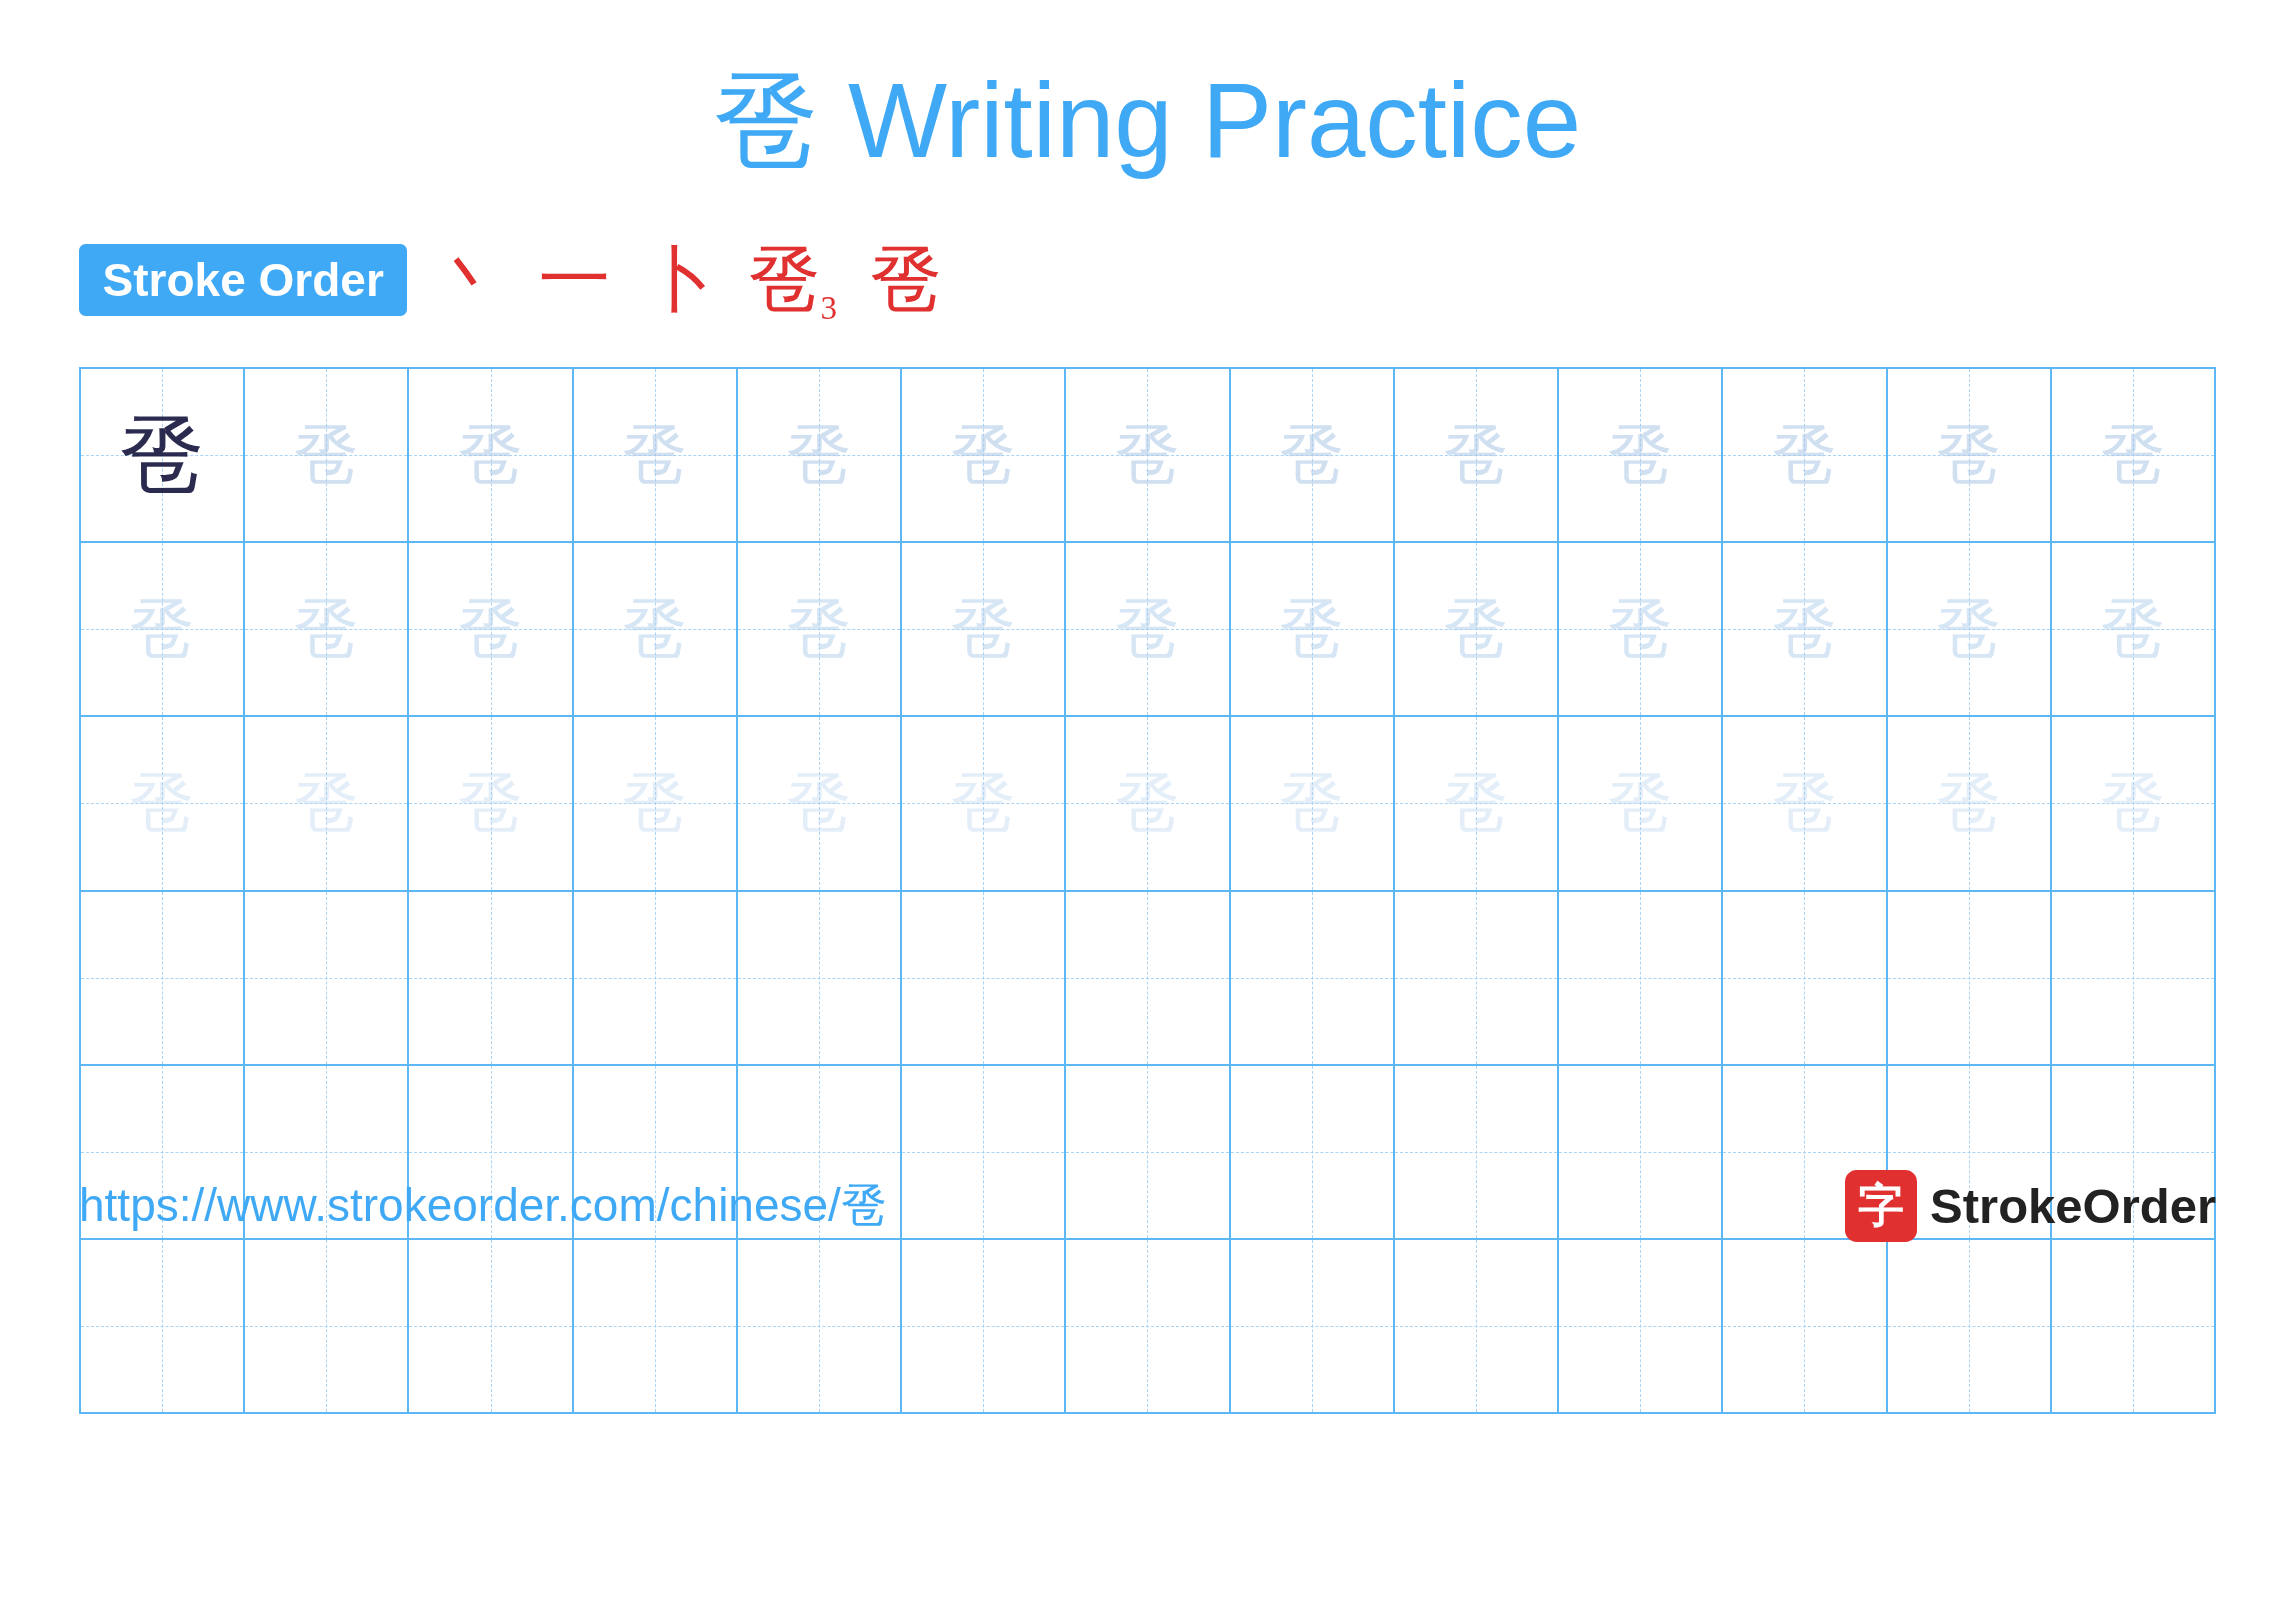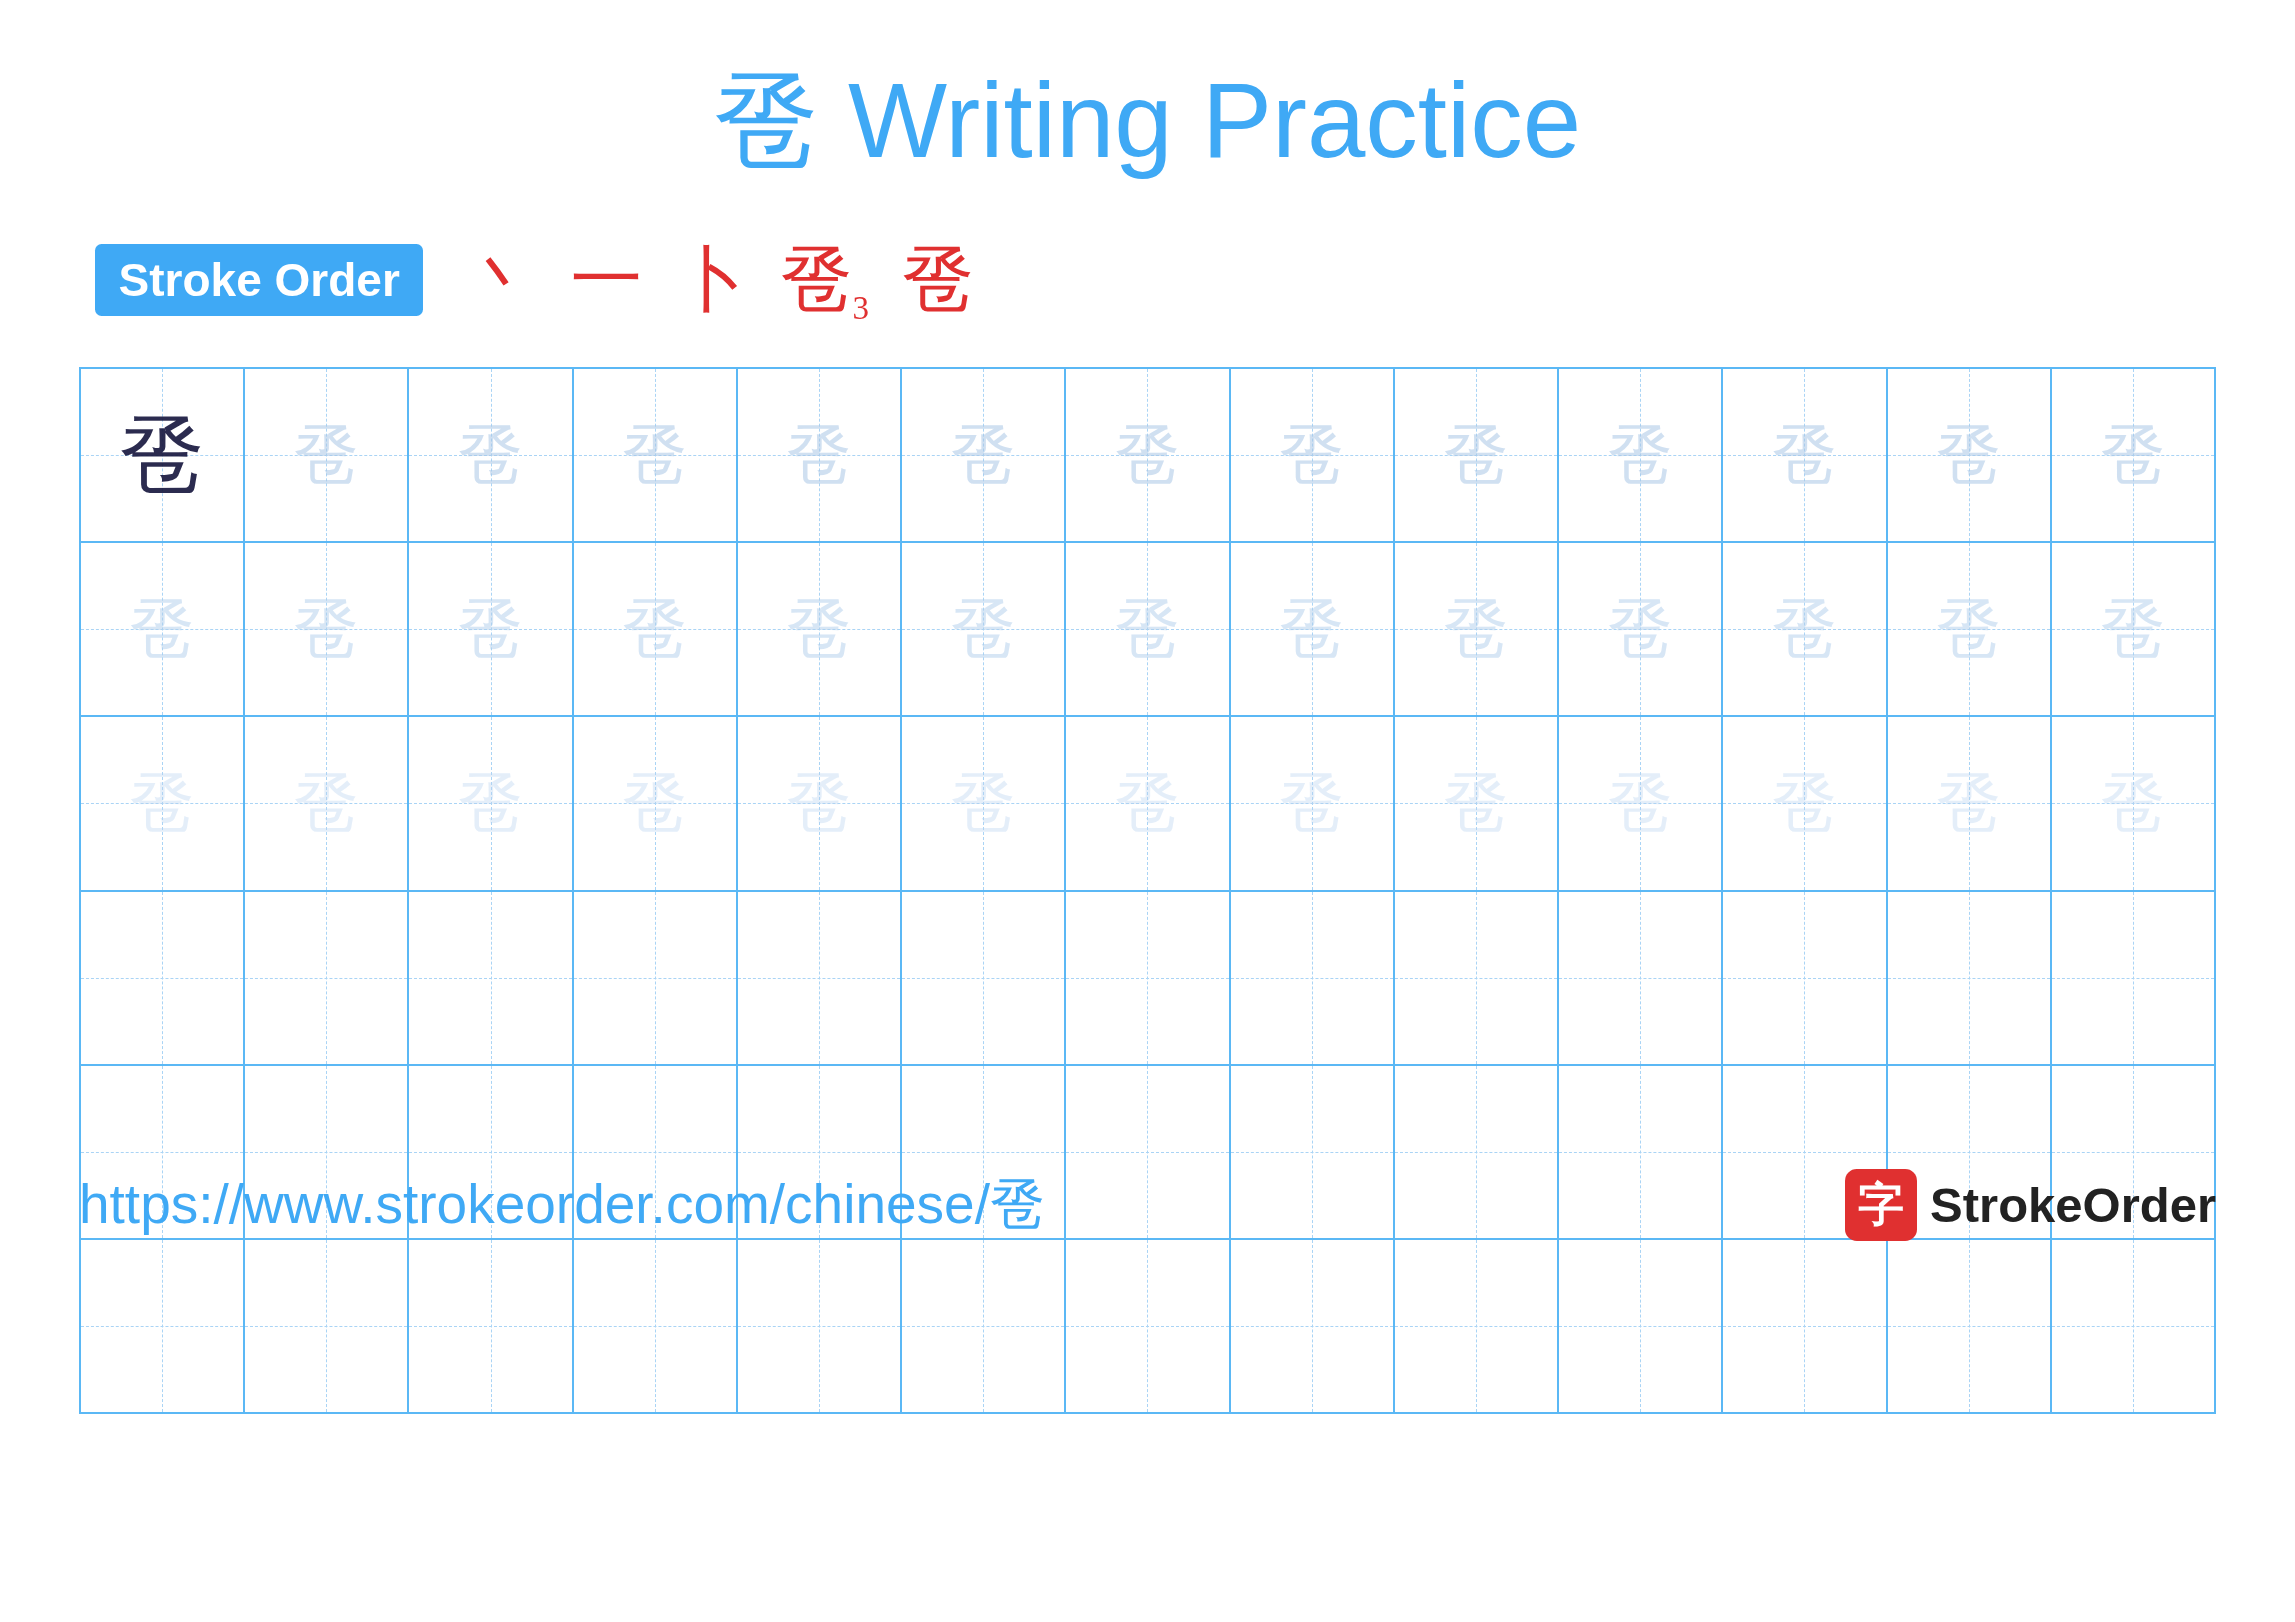--- a/index.html
+++ b/index.html
@@ -35,22 +35,21 @@
 
     .title-char {
       font-family: serif;
     }
 
     
     .stroke-order-row {
       display: flex;
       align-items: center;
       margin-bottom: 39px;
-      gap: 42px;
-      margin-left: 16px;
+      gap: 26px;
     }
 
     .stroke-order-badge {
       background: #3fa9f5;
       color: white;
       font-size: 46px;
       font-weight: bold;
       padding: 9.2px 23.6px;
       border-radius: 6.5px;
       white-space: nowrap;
@@ -128,21 +127,21 @@
       position: absolute;
       bottom: 52px;
       left: 79px;
       right: 79px;
       display: flex;
       align-items: center;
       justify-content: space-between;
     }
 
     .footer-url {
-      font-size: 55px;
+      font-size: 46px;
       color: #3fa9f5;
     }
 
     .footer-logo {
       display: flex;
       align-items: center;
       gap: 13px;
       font-size: 49px;
       font-weight: bold;
       color: #222;

